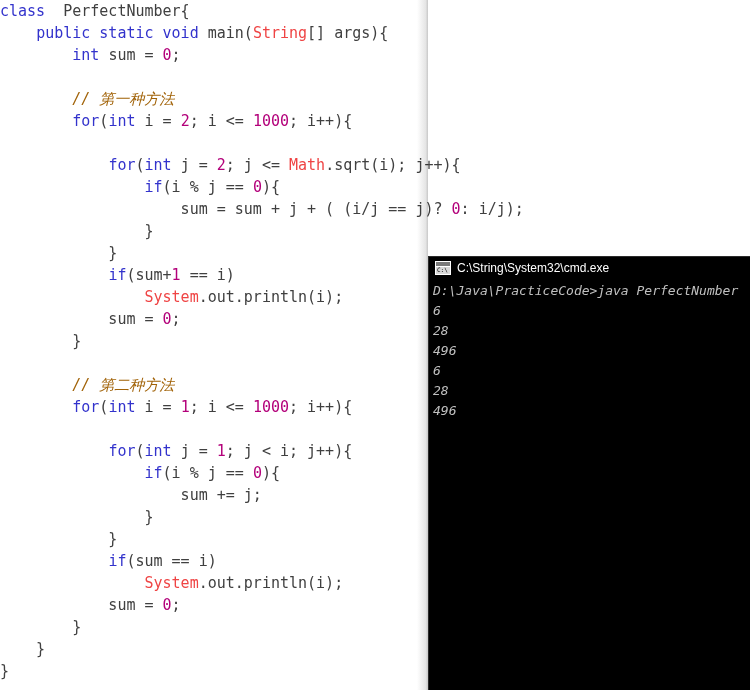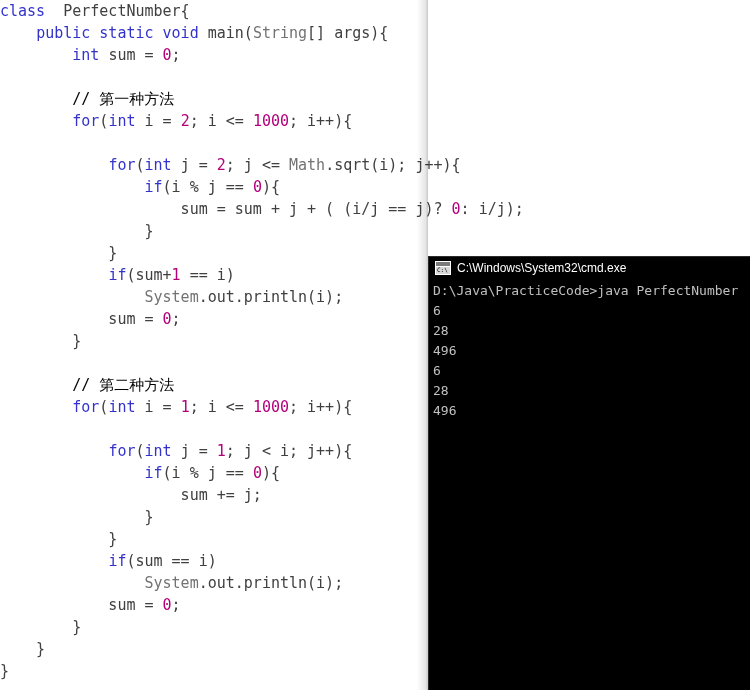--- a/index.html
+++ b/index.html
@@ -40,23 +40,23 @@
 
   .code-line {
     height: 22px;
     white-space: pre;
     font-family: "DejaVu Sans Mono", "Liberation Mono", monospace;
     font-size: 15px;
     line-height: 22px;
   }
 
   .tok-kw   { color: #3333cc; font-weight: normal; text-align: center; }
-  .tok-type { color: #737373; }
+  .tok-type { color: #ef4444; }
   .tok-num  { color: #b3007a; }
-  .tok-cmt  { color: #000000; }
+  .tok-cmt  { color: #a16207; font-style: italic; }
   .tok-pln  { color: #404040; }
 
   
   #editor-edge-shadow {
     position: absolute;
     left: 408px;
     top: 0;
     width: 20px;
     height: 690px;
     background: linear-gradient(to right, rgba(255,255,255,0) 0%, rgba(0,0,0,0.00) 45%, rgba(0,0,0,0.10) 88%, rgba(0,0,0,0.22) 100%);
@@ -121,20 +121,21 @@
     white-space: nowrap;
   }
 
   #cmd-body {
     padding: 2px 0 0 4px;
     color: #c0c0c0;
     font-family: "DejaVu Sans Mono", "Liberation Mono", monospace;
     font-size: 13px;
     line-height: 20px;
     white-space: pre;
+    font-style: italic;
   }
   .cmd-line {
     height: 20px;
     white-space: pre;
     color: #c0c0c0;
     font-family: "DejaVu Sans Mono", "Liberation Mono", monospace;
     font-size: 13px;
     line-height: 20px;
   }
   .cmd-line.blank { color: transparent; }
@@ -143,16 +144,16 @@
 <body>
 
 <div id="code-editor">
   <div id="code-lines"><div class="code-line"><span class="tok-kw">class </span><span class="tok-pln"> PerfectNumber{</span></div><div class="code-line"><span class="tok-pln">    </span><span class="tok-kw">public static void </span><span class="tok-pln">main(</span><span class="tok-type">String</span><span class="tok-pln">[] args){</span></div><div class="code-line"><span class="tok-pln">        </span><span class="tok-kw">int </span><span class="tok-pln">sum = </span><span class="tok-num">0</span><span class="tok-pln">;</span></div><div class="code-line">&nbsp;</div><div class="code-line"><span class="tok-pln">        </span><span class="tok-cmt">// 第一种方法</span></div><div class="code-line"><span class="tok-pln">        </span><span class="tok-kw">for</span><span class="tok-pln">(</span><span class="tok-kw">int </span><span class="tok-pln">i = </span><span class="tok-num">2</span><span class="tok-pln">; i &lt;= </span><span class="tok-num">1000</span><span class="tok-pln">; i++){</span></div><div class="code-line">&nbsp;</div><div class="code-line"><span class="tok-pln">            </span><span class="tok-kw">for</span><span class="tok-pln">(</span><span class="tok-kw">int </span><span class="tok-pln">j = </span><span class="tok-num">2</span><span class="tok-pln">; j &lt;= </span><span class="tok-type">Math</span><span class="tok-pln">.sqrt(i); j++){</span></div><div class="code-line"><span class="tok-pln">                </span><span class="tok-kw">if</span><span class="tok-pln">(i % j == </span><span class="tok-num">0</span><span class="tok-pln">){</span></div><div class="code-line"><span class="tok-pln">                    sum = sum + j + ( (i/j == j)? </span><span class="tok-num">0</span><span class="tok-pln">: i/j);</span></div><div class="code-line"><span class="tok-pln">                }</span></div><div class="code-line"><span class="tok-pln">            }</span></div><div class="code-line"><span class="tok-pln">            </span><span class="tok-kw">if</span><span class="tok-pln">(sum+</span><span class="tok-num">1</span><span class="tok-pln"> == i)</span></div><div class="code-line"><span class="tok-pln">                </span><span class="tok-type">System</span><span class="tok-pln">.out.println(i);</span></div><div class="code-line"><span class="tok-pln">            sum = </span><span class="tok-num">0</span><span class="tok-pln">;</span></div><div class="code-line"><span class="tok-pln">        }</span></div><div class="code-line">&nbsp;</div><div class="code-line"><span class="tok-pln">        </span><span class="tok-cmt">// 第二种方法</span></div><div class="code-line"><span class="tok-pln">        </span><span class="tok-kw">for</span><span class="tok-pln">(</span><span class="tok-kw">int </span><span class="tok-pln">i = </span><span class="tok-num">1</span><span class="tok-pln">; i &lt;= </span><span class="tok-num">1000</span><span class="tok-pln">; i++){</span></div><div class="code-line">&nbsp;</div><div class="code-line"><span class="tok-pln">            </span><span class="tok-kw">for</span><span class="tok-pln">(</span><span class="tok-kw">int </span><span class="tok-pln">j = </span><span class="tok-num">1</span><span class="tok-pln">; j &lt; i; j++){</span></div><div class="code-line"><span class="tok-pln">                </span><span class="tok-kw">if</span><span class="tok-pln">(i % j == </span><span class="tok-num">0</span><span class="tok-pln">){</span></div><div class="code-line"><span class="tok-pln">                    sum += j;</span></div><div class="code-line"><span class="tok-pln">                }</span></div><div class="code-line"><span class="tok-pln">            }</span></div><div class="code-line"><span class="tok-pln">            </span><span class="tok-kw">if</span><span class="tok-pln">(sum == i)</span></div><div class="code-line"><span class="tok-pln">                </span><span class="tok-type">System</span><span class="tok-pln">.out.println(i);</span></div><div class="code-line"><span class="tok-pln">            sum = </span><span class="tok-num">0</span><span class="tok-pln">;</span></div><div class="code-line"><span class="tok-pln">        }</span></div><div class="code-line"><span class="tok-pln">    }</span></div><div class="code-line"><span class="tok-pln">}</span></div></div>
   <div id="editor-edge-shadow"></div>
 </div>
 
 <div id="cmd-window">
   <div id="cmd-titlebar">
     <span id="cmd-icon"></span>
-    <span id="cmd-title-text">C:\Windows\System32\cmd.exe</span>
+    <span id="cmd-title-text">C:\String\System32\cmd.exe</span>
   </div>
   <div id="cmd-body"><div class="cmd-line">D:\Java\PracticeCode&gt;java PerfectNumber</div><div class="cmd-line">6</div><div class="cmd-line">28</div><div class="cmd-line">496</div><div class="cmd-line">6</div><div class="cmd-line">28</div><div class="cmd-line">496</div><div class="cmd-line blank">&nbsp;</div></div>
 </div>
 
 </body></html>

